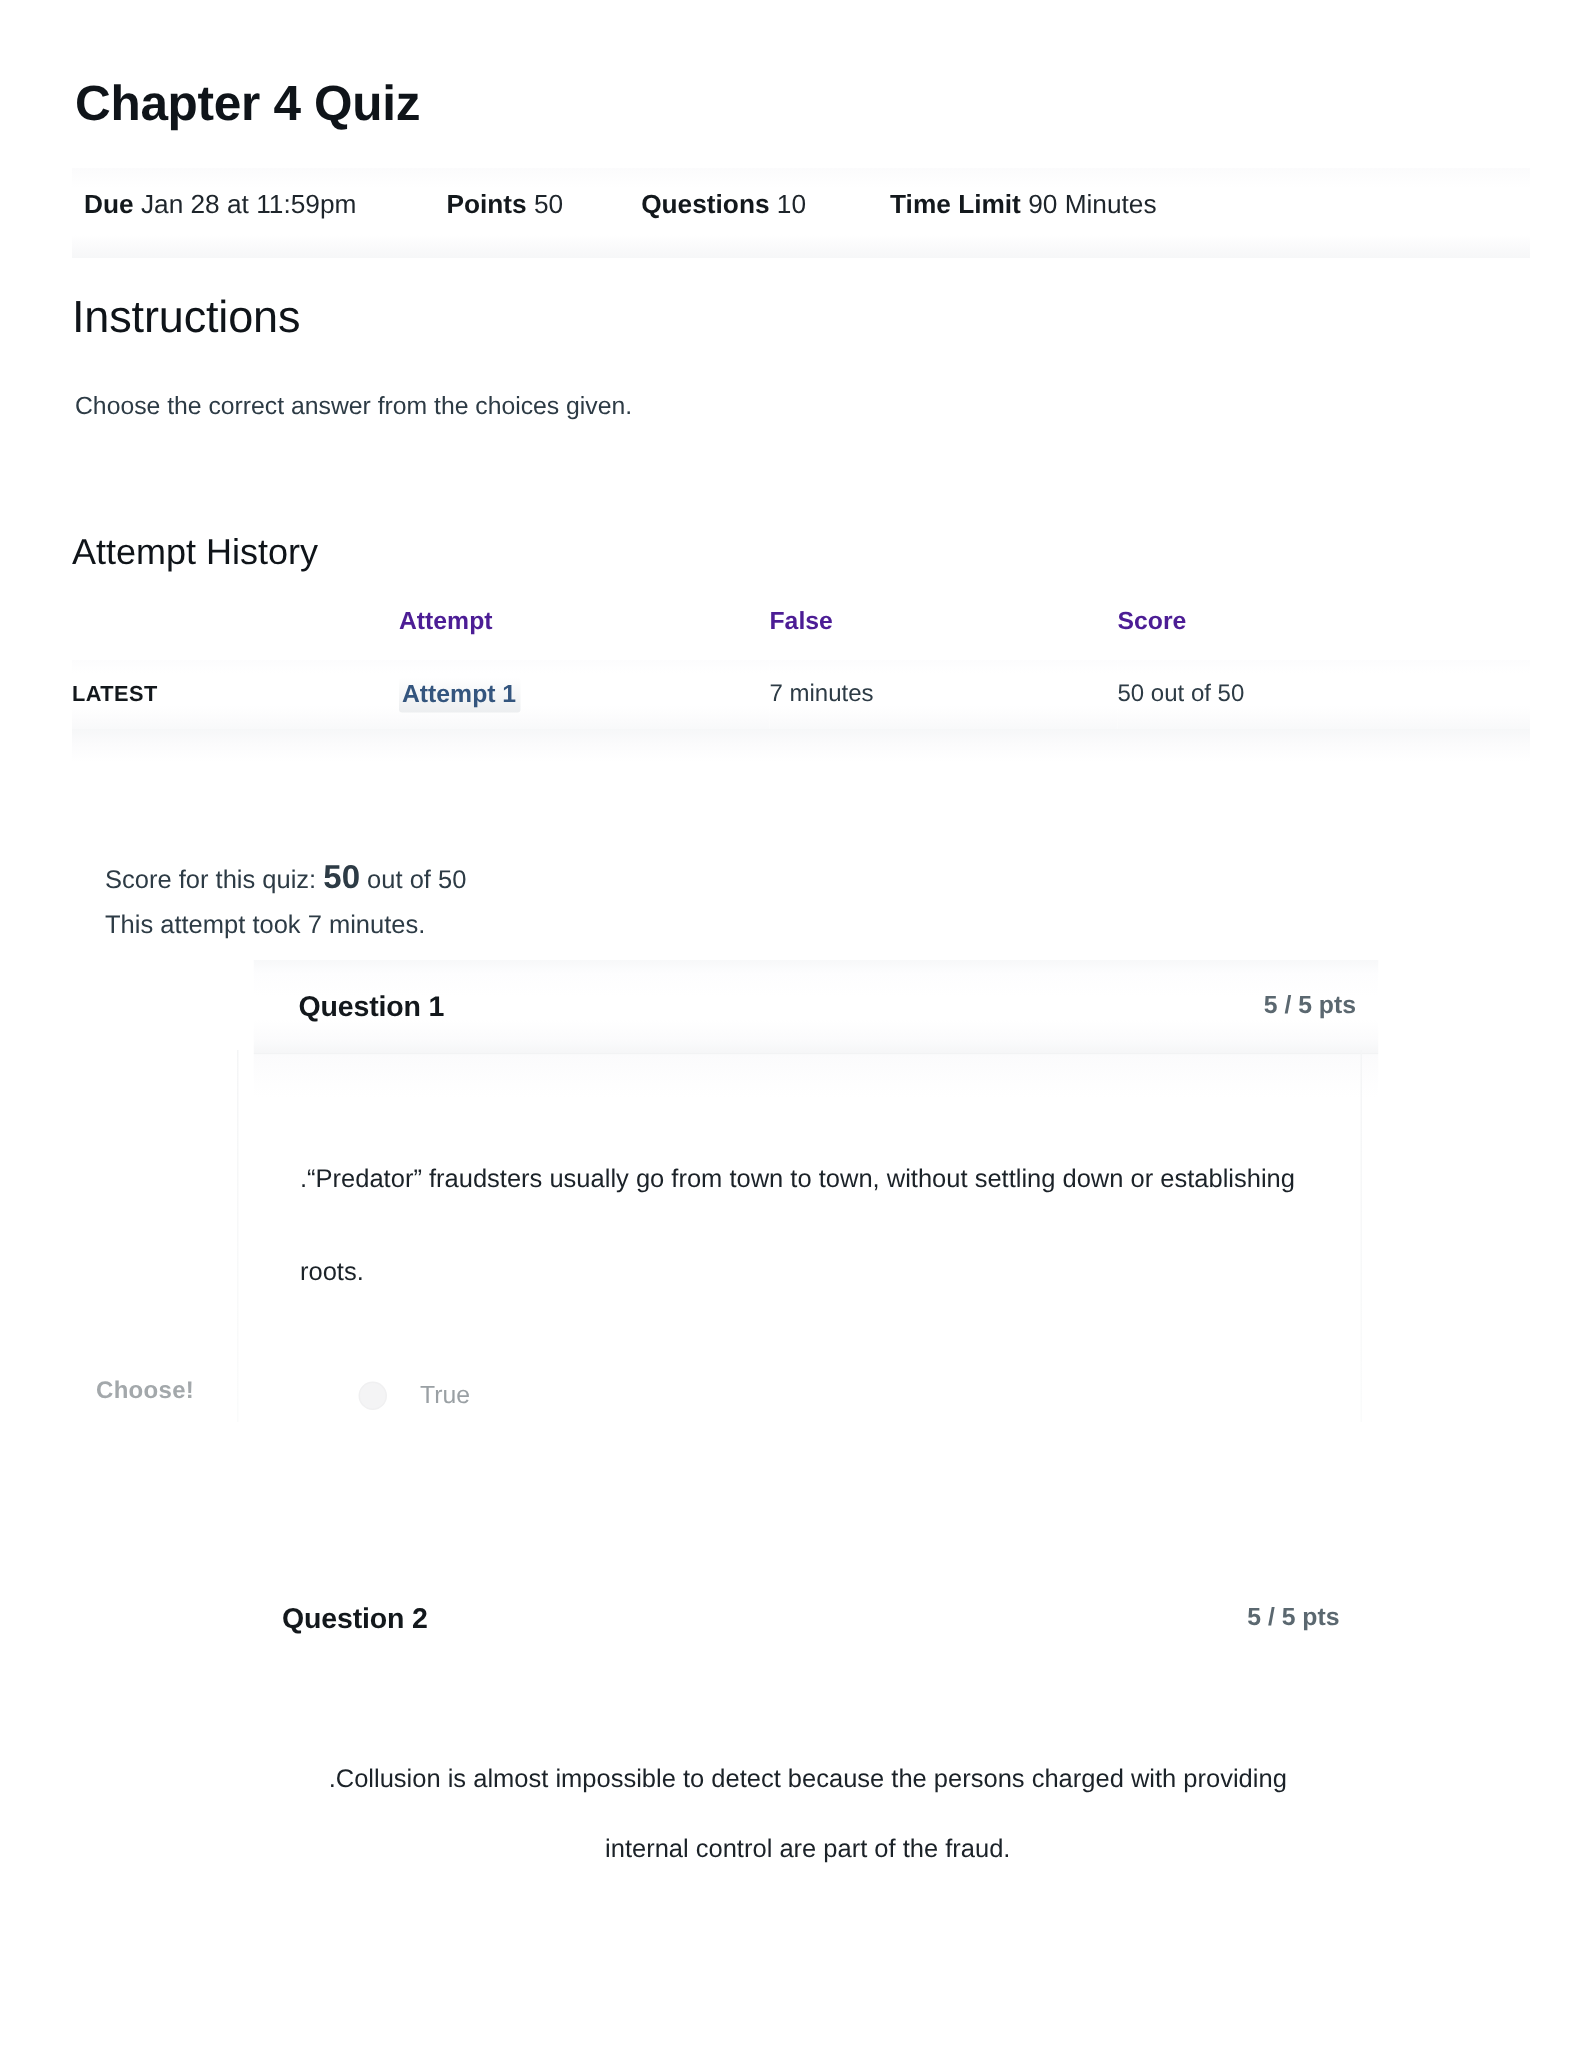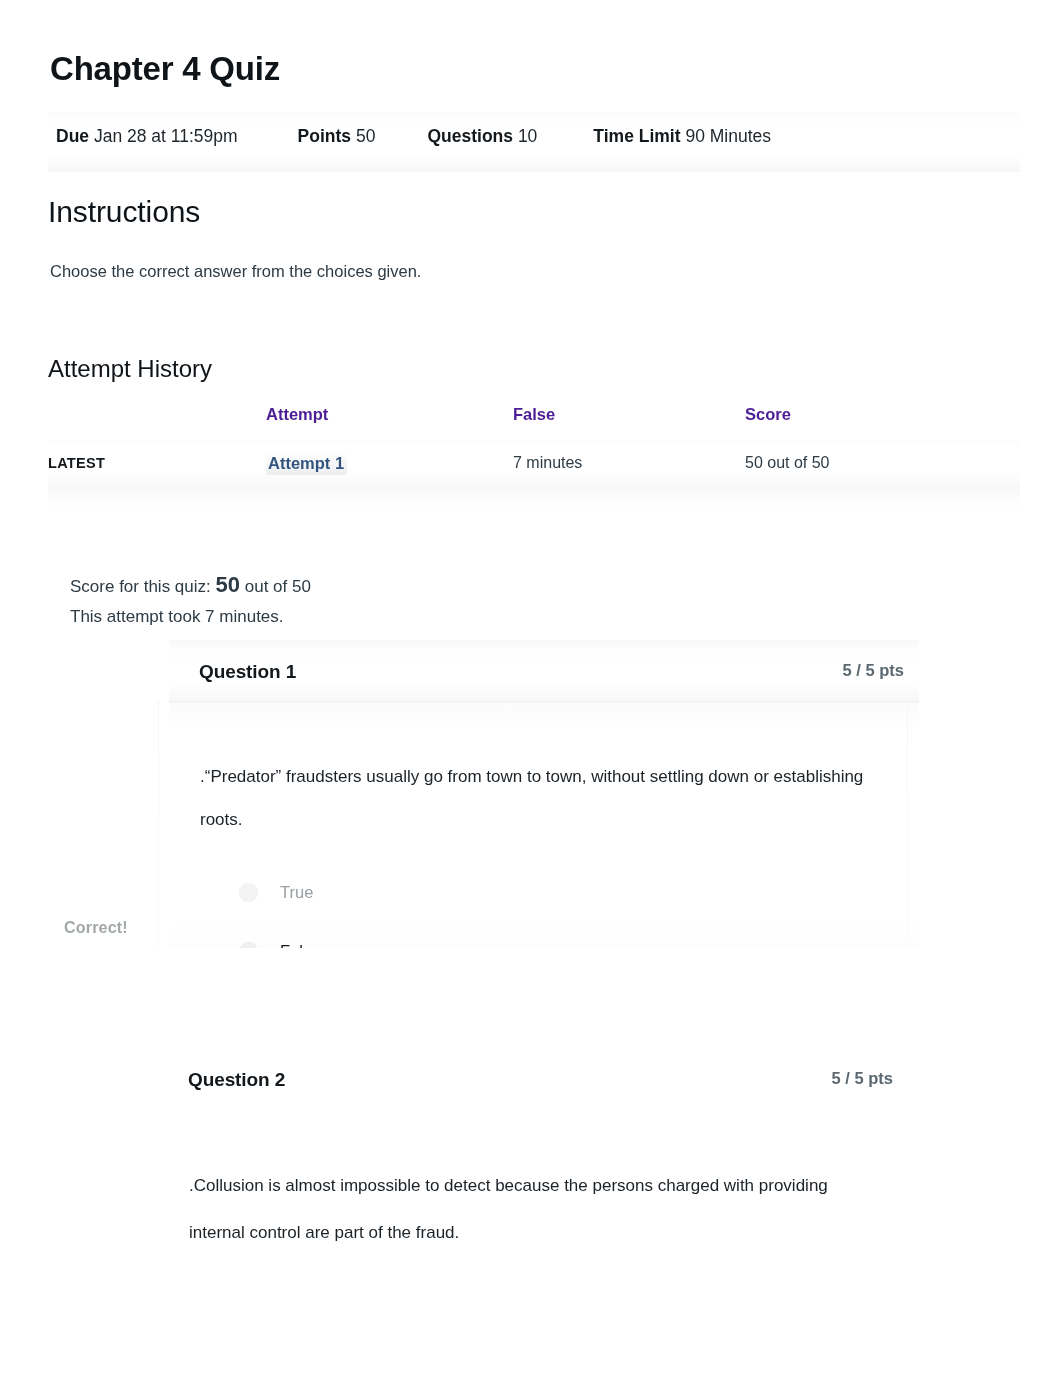--- a/index.html
+++ b/index.html
@@ -234,21 +234,21 @@
     padding: 52px 0 0 0;
   }
   .q-body-plain {
     position: relative;
     background: #ffffff;
     padding: 52px 0 0 0;
   }
   .q-text {
     font-size: 17px;
     color: #1b2228;
-    line-height: 43px;
+    line-height: 62px;
     padding-left: 31px;
     padding-right: 20px;
   }
 
   
   .answers {
     margin-top: 22px;
   }
   .answer-row {
     position: relative;
@@ -289,20 +289,21 @@
     letter-spacing: 0.2px;
   }
 
   .q2-block {
     left: 158px;
     top: 1048px;
     width: 750px;
   }
   .q2-block .q-text {
     line-height: 47px;
+    text-align: center;
   }
 
   
   .q1-edge-left {
     position: absolute;
     left: 158px;
     top: 700px;
     width: 1px;
     height: 248px;
     background: linear-gradient(to bottom, #f4f5f6, #fafbfb);
@@ -385,21 +386,21 @@
         <div class="answer-row shaded">
           <span class="radio"></span>
           <span class="answer-text dark">False</span>
         </div>
       </div>
     </div>
   </div>
   <div class="q1-edge-left"></div>
   <div class="q1-edge-right"></div>
 
-  <div class="correct-flag">Correct!</div>
+  <div class="correct-flag">Choose!</div>
 
   <div class="question-block q2-block">
     <div class="q-header-plain">
       <div class="q-name">Question 2</div>
       <div class="q-pts">5 / 5 pts</div>
     </div>
     <div class="q-body-plain">
       <div class="q-text">.Collusion is almost impossible to detect because the persons charged with providing internal control are part of the fraud.</div>
     </div>
   </div>

